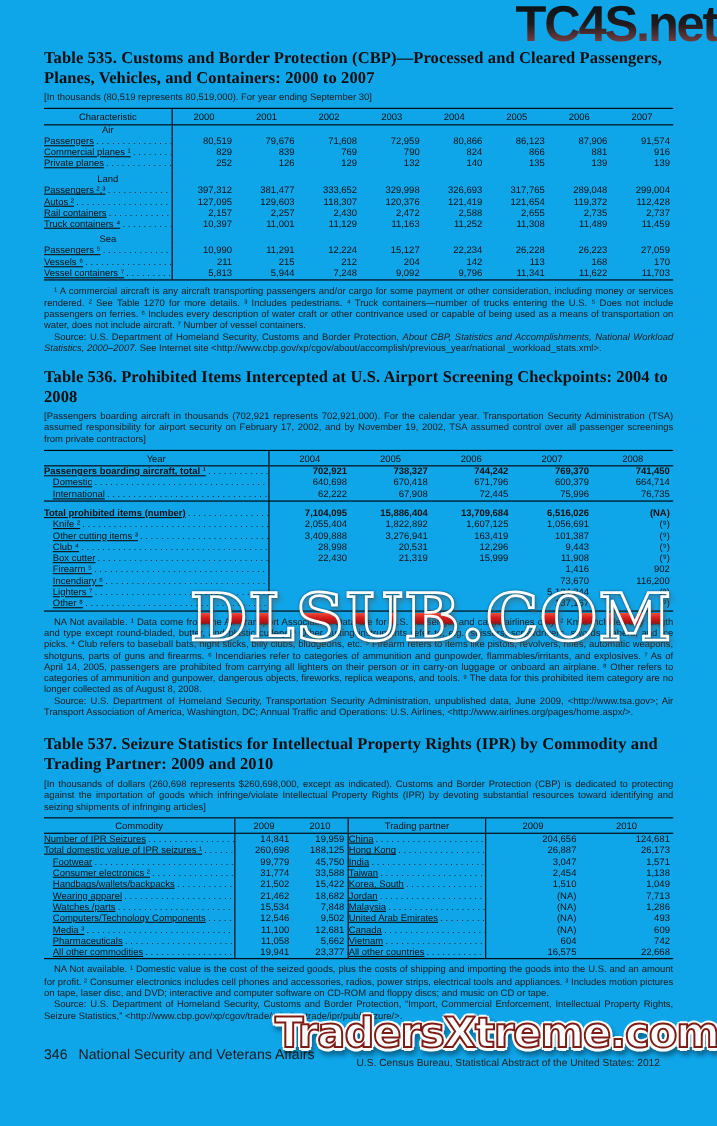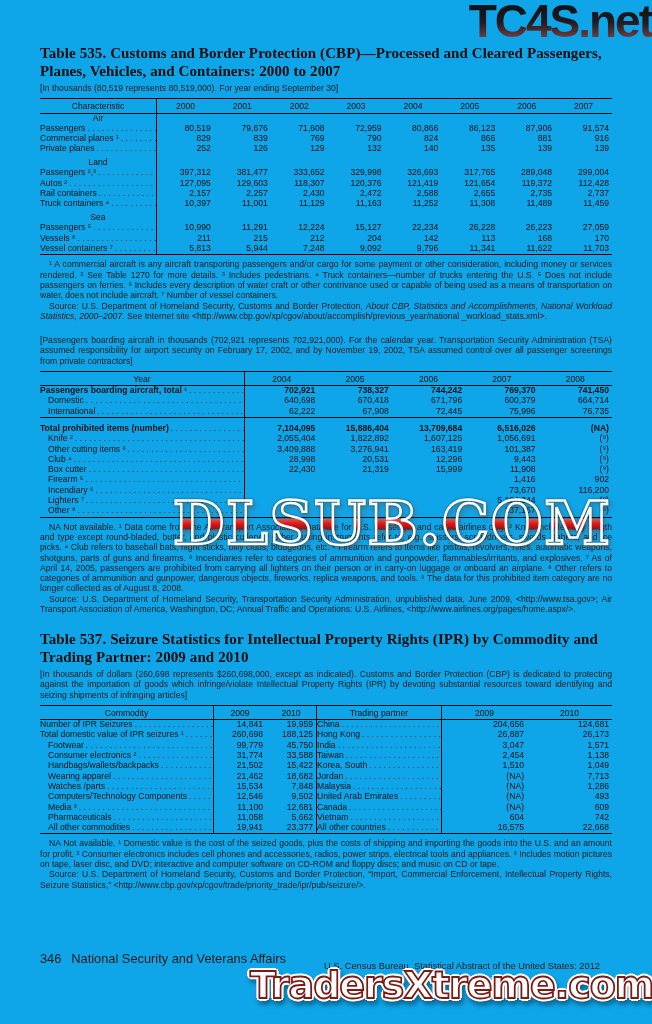--- a/index.html
+++ b/index.html
@@ -21,21 +21,21 @@
   
   .stat{border-bottom:1.6px solid #000;font-size:8.6px;line-height:9.8px;position:relative;}
   .t-row{display:flex;align-items:flex-end;}
   .t-head{border-top:1.3px solid #000;border-bottom:1px solid #000;}
   .t-head .c{padding-top:3px;padding-bottom:2px;text-align:center;}
   .c{box-sizing:border-box;}
   .stub{border-right:1px solid #000;display:flex;align-items:baseline;overflow:hidden;}
   .stub.center,.t-head .stub{justify-content:center;}
   .num{text-align:right;padding-right:3px;white-space:nowrap;}
   .b{font-weight:bold;}
-  .lbl{white-space:nowrap;}
+  .lbl{white-space:nowrap;text-decoration:underline;}
   .ind{padding-left:8px;}
   .leader{flex:1;overflow:hidden;white-space:nowrap;margin-left:2px;color:#222;}
   .leader::after{content:" . . . . . . . . . . . . . . . . . . . . . . . . . . . . . . . . . . . . . . . .";}
   .group{justify-content:center;font-weight:normal;display:flex;text-align:center;}
   .t-row.space .c{padding-top:3.5px;}
   .t-row.rule .c{border-top:1px solid #000;padding-top:6px;}
   .t-row .c{padding-bottom:.5px;}
   
   .t535 .stub{width:117px;}  .t535 .col{width:56.875px;}
   .t536 .stub{width:205px;}  .t536 .col{width:73.4px;}
@@ -53,21 +53,21 @@
   .wm-top{position:absolute;top:-6px;right:0px;font-family:"Liberation Sans",sans-serif;
           font-weight:bold;font-size:46px;letter-spacing:-2px;
           background:linear-gradient(180deg,#0c0c0c 22%,#241313 52%,#7d3c3c 84%,#965050 100%);
           -webkit-background-clip:text;background-clip:text;color:transparent;opacity:.95;z-index:5;}
   .wm-mid{position:absolute;left:133px;bottom:-12px;z-index:6;
           font-family:"DejaVu Serif",serif;font-weight:bold;font-size:59px;letter-spacing:2px;
           background:linear-gradient(180deg,#ef4f3c 0%,#d81d1d 45%,#9f0f0f 100%);
           -webkit-background-clip:text;background-clip:text;color:transparent;
           -webkit-text-stroke:2.5px #ffffff;
           filter:drop-shadow(0 0 1px rgba(0,0,0,.45)) drop-shadow(2px 3px 2px rgba(90,90,90,.55));}
-  .wm-bottom{position:absolute;left:250px;top:963px;z-index:6;
+  .wm-bottom{position:absolute;left:250px;top:917px;z-index:6;
           font-family:"DejaVu Sans",sans-serif;font-weight:bold;font-size:38px;letter-spacing:-1px;
           background:linear-gradient(180deg,#ea8a7c 0%,#d95548 45%,#bc3328 100%);
           -webkit-background-clip:text;background-clip:text;color:transparent;
           -webkit-text-stroke:1.8px #7c1a14;
           text-shadow:3px 0 0 #fff,-3px 0 0 #fff,0 3px 0 #fff,0 -3px 0 #fff,
                       2.2px 2.2px 0 #fff,-2.2px 2.2px 0 #fff,2.2px -2.2px 0 #fff,-2.2px -2.2px 0 #fff;
           filter:drop-shadow(2px 4px 2px rgba(0,0,0,.35));}
 </style>
 </head>
 <body>
@@ -266,20 +266,21 @@
             <div class="c col num">11,703</div>
           </div>
         </div>
       <div class="footnotes">
         <p>¹ A commercial aircraft is any aircraft transporting passengers and/or cargo for some payment or other consideration, including money or services rendered. ² See Table 1270 for more details. ³ Includes pedestrians. ⁴ Truck containers—number of trucks entering the U.S. ⁵ Does not include passengers on ferries. ⁶ Includes every description of water craft or other contrivance used or capable of being used as a means of transportation on water, does not include aircraft. ⁷ Number of vessel containers.</p>
         <p id="src535"><span>Source: U.S. Department of Homeland Security, Customs and Border Protection, </span><span style="font-style: italic;">About CBP, Statistics and Accomplishments, National Workload Statistics, 2000–2007.</span><span> See Internet site &lt;http://www.cbp.gov/xp/cgov/about/accomplish/previous_year/national _workload_stats.xml&gt;.</span></p>
       </div>
     </div>
 
     <div class="sec sec536">
+      <h2 class="tbl-title">Table 536. Prohibited Items Intercepted at U.S. Airport Screening Checkpoints: 2004 to 2008</h2>
       <p class="bracket">[Passengers boarding aircraft in thousands (702,921 represents 702,921,000). For the calendar year. Transportation Security Administration (TSA) assumed responsibility for airport security on February 17, 2002, and by November 19, 2002, TSA assumed control over all passenger screenings from  private contractors]</p>
       <div id="t536" class="stat t536">
         <div class="wm-mid">DLSUB.COM</div>
       <div class="t-row t-head">
             <div class="c stub center">Year</div>
             <div class="c col">2004</div>
             <div class="c col">2005</div>
             <div class="c col">2006</div>
             <div class="c col">2007</div>
             <div class="c col">2008</div>

